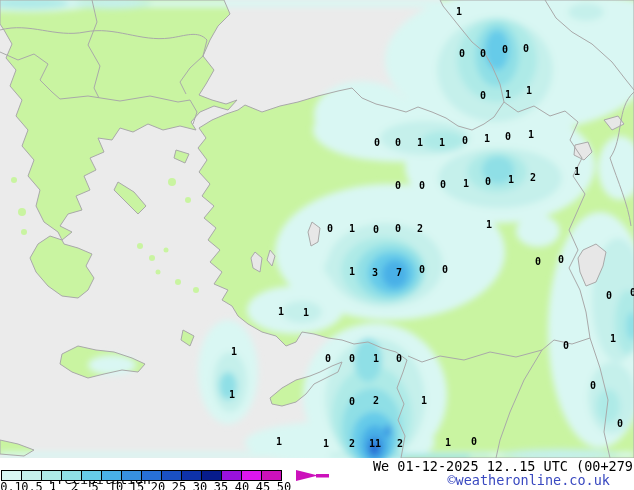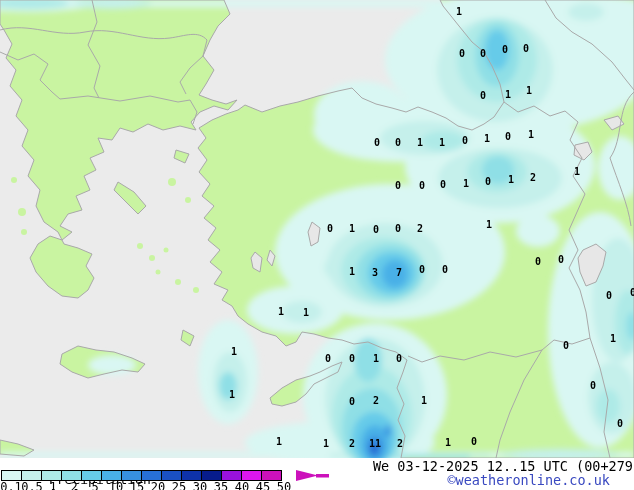--- a/index.html
+++ b/index.html
@@ -277,16 +277,16 @@
         <span class="tick" style="left: 116px;">10</span>
         <span class="tick" style="left: 137px;">15</span>
         <span class="tick" style="left: 158px;">20</span>
         <span class="tick" style="left: 179px;">25</span>
         <span class="tick" style="left: 200px;">30</span>
         <span class="tick" style="left: 221px;">35</span>
         <span class="tick" style="left: 242px;">40</span>
         <span class="tick" style="left: 263px;">45</span>
         <span class="tick" style="left: 284px;">50</span>
       </div>
-    <div class="footer-datetime">We 03-12-2025 12..15 UTC (00+279</div>
+    <div class="footer-datetime">We 01-12-2025 12..15 UTC (00+279</div>
     <div class="footer-copyright">©weatheronline.co.uk</div>
   </div>
 </div>
 
 </body></html>

